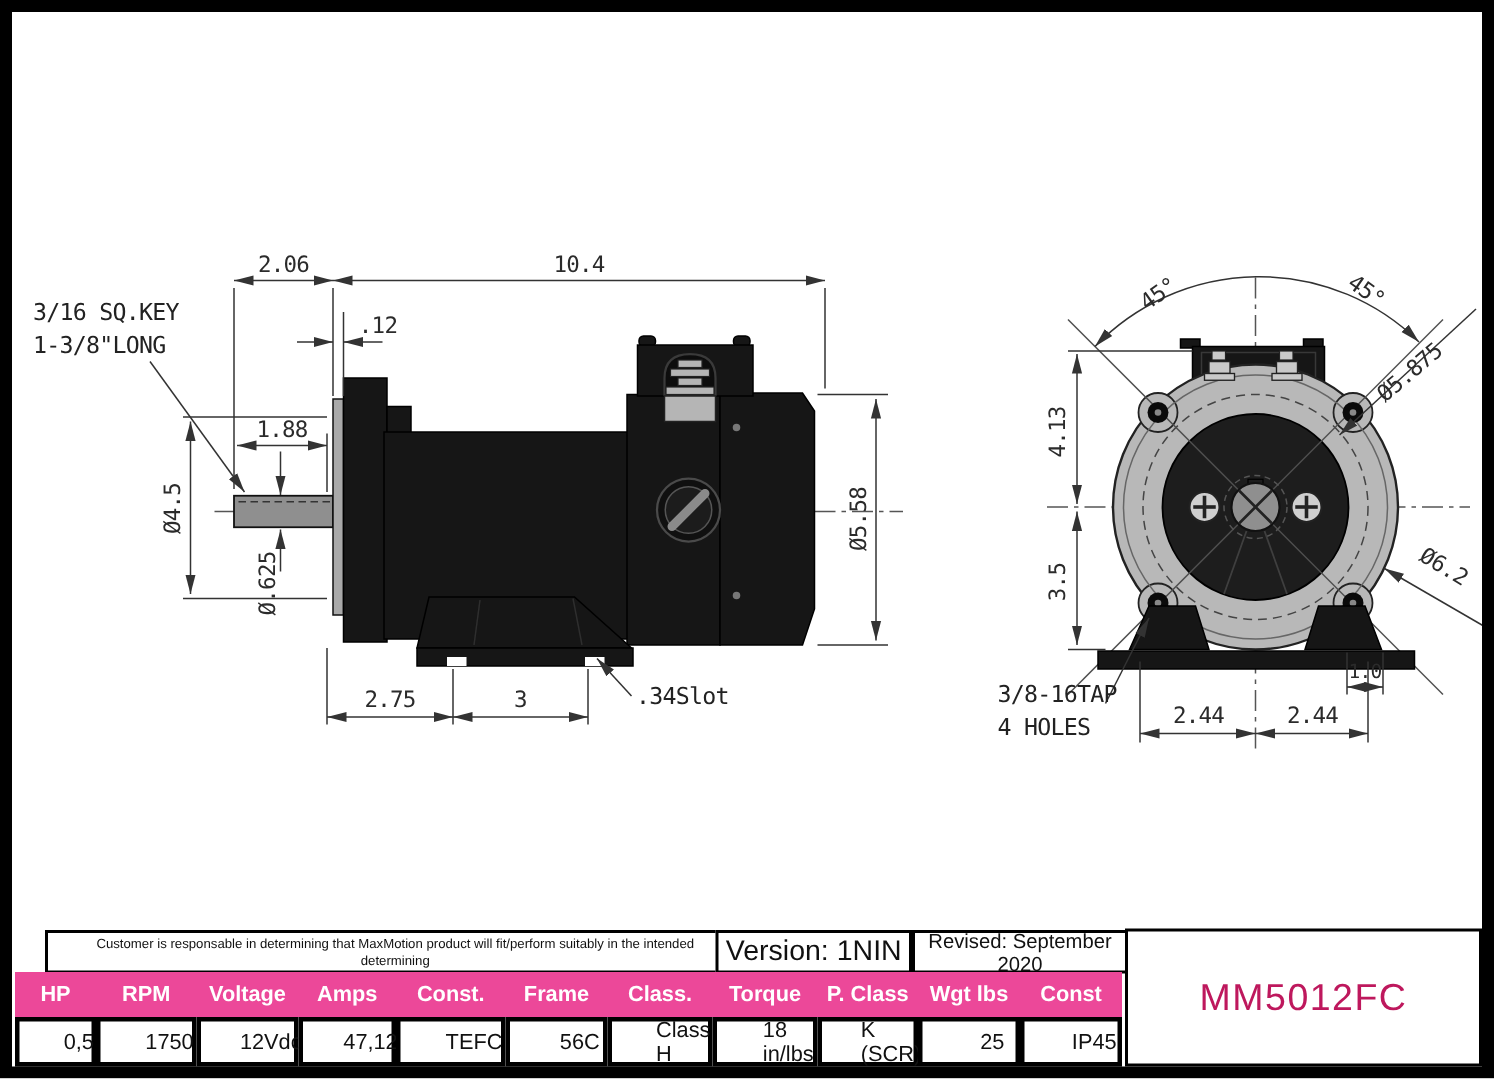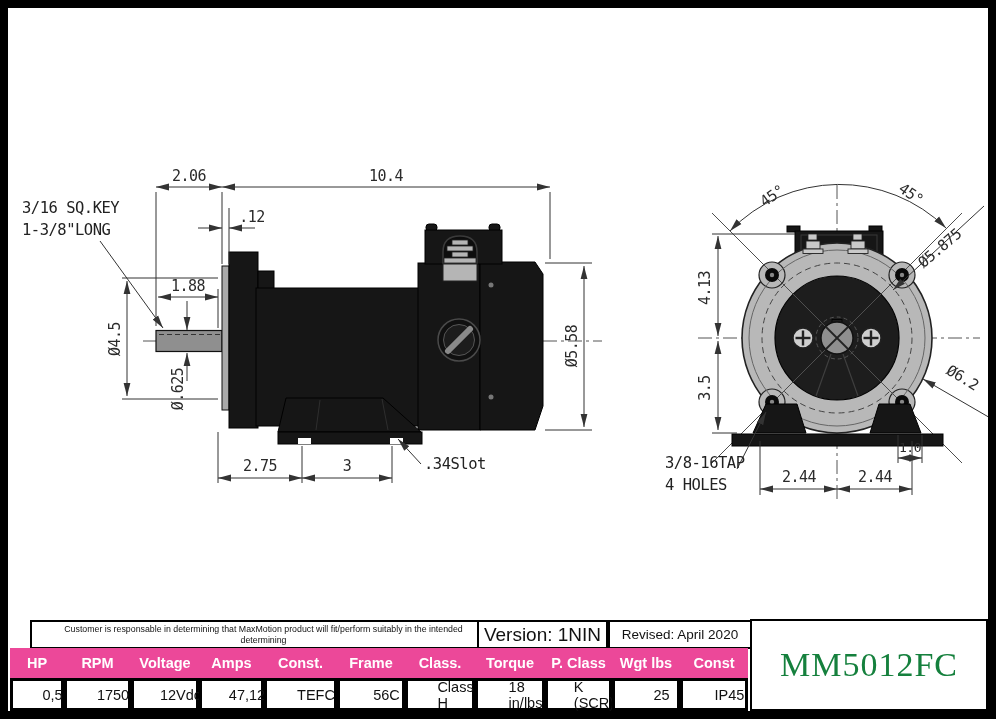--- a/index.html
+++ b/index.html
@@ -10,21 +10,21 @@
   .dim{font-family:"DejaVu Sans Mono",monospace;font-size:15px;fill:#2b2b2b;letter-spacing:-0.5px;}
   .dimsm{font-family:"DejaVu Sans Mono",monospace;font-size:13px;fill:#2b2b2b;letter-spacing:-0.5px;}
   .note{font-family:"DejaVu Sans Mono",monospace;font-size:15.5px;fill:#222;letter-spacing:-0.5px;}
   
   .box{position:absolute;background:#fff;border:2px solid #000;box-sizing:border-box;
        display:flex;align-items:center;justify-content:center;text-align:center;}
   .disclaimer{left:10px;top:620px;width:467px;height:29px;flex-direction:column;
               font-size:8.8px;line-height:10.5px;color:#111;margin-left:20px;}
   .version{left:477px;top:620px;width:131px;height:29px;font-size:19px;color:#111;}
   .revised{left:608px;top:620px;width:144px;height:29px;font-size:13.5px;color:#111;}
-  .model{left:750px;top:619px;width:238px;height:92px;font-size:34px;letter-spacing:1px;color:#15803d;font-family:Liberation Serif, serif;}
+  .model{left:750px;top:619px;width:238px;height:92px;font-size:25px;letter-spacing:1px;color:#be185d;}
   .hrow{position:absolute;left:10px;top:648px;width:738px;height:30px;background:#ec4899;
         display:flex;z-index:2;}
   .hcell{color:#fff;font-weight:bold;font-size:14.5px;display:flex;align-items:center;
          justify-content:center;box-sizing:border-box;}
   .vrow{position:absolute;left:10px;top:678px;width:738px;height:33px;background:#000;
         display:flex;z-index:2;}
   .vcell{background:#fff;border:3px solid #000;box-sizing:border-box;font-size:14.5px;color:#111;
          display:flex;align-items:center;justify-content:center;padding-left:31px;}
   .c1{width:54px}.c2{width:67px}.c3{width:68px}.c4{width:65px}.c5{width:73px}.c6{width:68px}
   .c7{width:70px}.c8{width:70px}.c9{width:67px}.c10{width:68px}.c11{width:68px}
@@ -213,21 +213,21 @@
       <text class="dim" x="875" y="482" text-anchor="middle">2.44</text>
       <text class="dimsm" x="910" y="452" text-anchor="middle">1.0</text>
     </g>
   </svg>
 
   <div class="box disclaimer">
     <div>Customer is responsable in determining that MaxMotion product will fit/perform suitably in the intended</div>
     <div>determining</div>
   </div>
   <div class="box version">Version: 1NIN</div>
-  <div class="box revised">Revised: April 2020</div>
+  <div class="box revised">Revised: September 2020</div>
   <div class="box model">MM5012FC</div>
 
   <div class="hrow">
     <div class="hcell c1">HP</div>
     <div class="hcell c2">RPM</div>
     <div class="hcell c3">Voltage</div>
     <div class="hcell c4">Amps</div>
     <div class="hcell c5">Const.</div>
     <div class="hcell c6">Frame</div>
     <div class="hcell c7">Class.</div>

